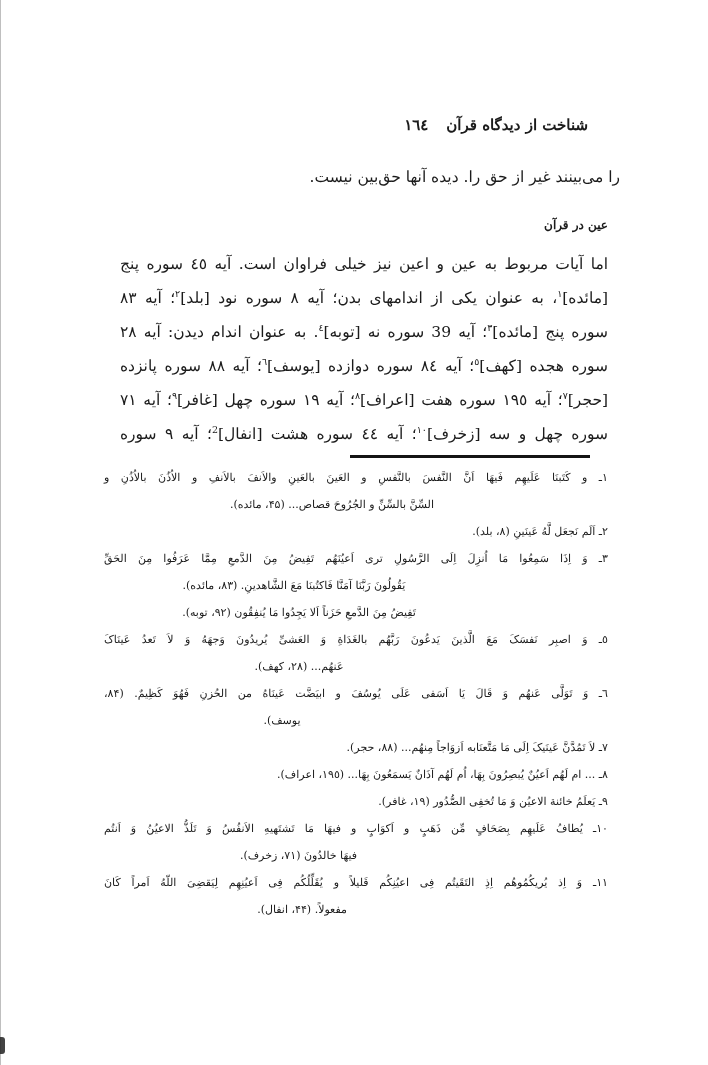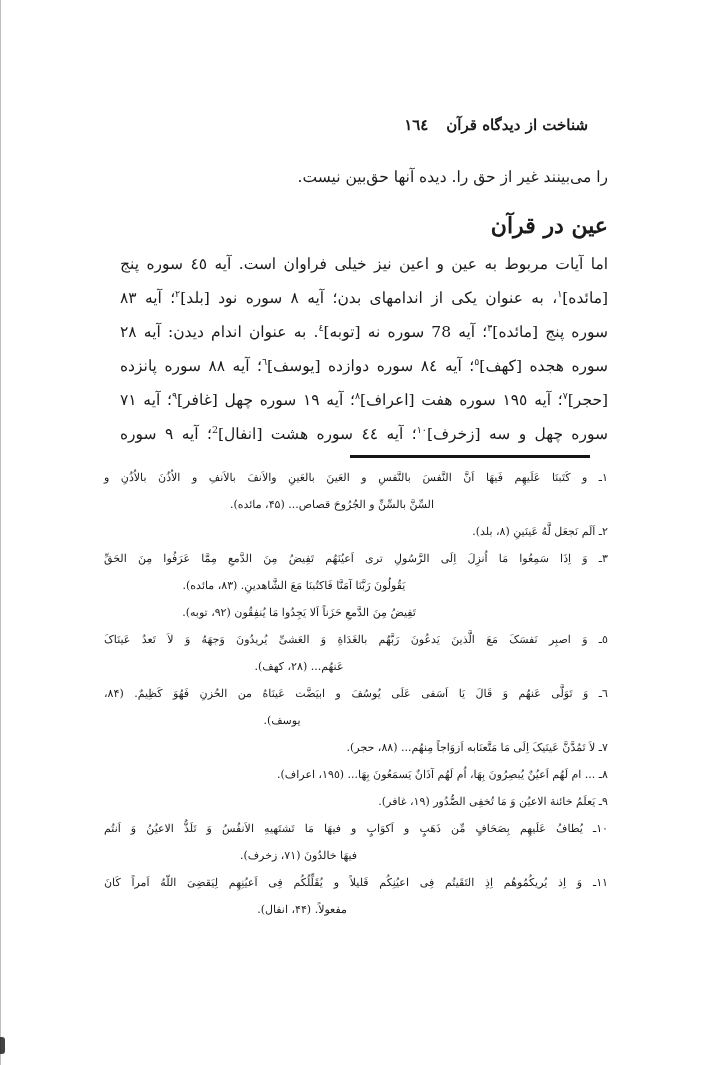--- a/index.html
+++ b/index.html
@@ -21,27 +21,27 @@
     background: #222; border-radius: 0 3px 3px 0; opacity: .85;
   }
   .running-header {
     position: absolute; top: 110px; right: 120px;
     display: flex; flex-direction: row; align-items: baseline;
     column-gap: 18px;
     font-size: 15px; line-height: 30px; font-weight: 600;
     letter-spacing: .2px;
   }
   .intro-line {
-    position: absolute; top: 161px; right: 100px; left: 104px;
+    position: absolute; top: 161px; right: 88px; left: 104px;
     font-size: 15.5px; line-height: 32px;
     text-align: right;
   }
   .section-heading {
     position: absolute; top: 207px; right: 100px; left: 104px;
-    font-size: 22px; font-weight: bold; line-height: 36px;
+    font-size: 12px; font-weight: bold; line-height: 36px;
     text-align: right;
   }
   .body-para {
     position: absolute; top: 247px; right: 100px; left: 104px;
   }
   .body-line {
     font-size: 15.5px; line-height: 34px; height: 34px;
     text-align: justify; text-align-last: justify;
     white-space: normal;
     margin-left: 16px;
@@ -73,21 +73,21 @@
   <span>١٦٤</span>
 </div>
 
 <div class="intro-line">را می‌بینند غیر از حق را. دیده آنها حق‌بین نیست.</div>
 
 <div class="section-heading">عین در قرآن</div>
 
 <div class="body-para" id="body-para">
     <div class="body-line"><span>اما آیات مربوط به عین و اعین نیز خیلی فراوان است. آیه ٤٥ سوره پنج</span></div>
     <div class="body-line"><span>[مائده]</span><sup>١</sup><span>، به عنوان یکی از اندامهای بدن؛ آیه ٨ سوره نود [بلد]</span><sup>٢</sup><span>؛ آیه ٨٣</span></div>
-    <div class="body-line"><span>سوره پنج [مائده]</span><sup>٣</sup><span>؛ آیه 78 سوره نه [توبه]</span><sup>٤</sup><span>. به عنوان اندام دیدن: آیه ٢٨</span></div>
+    <div class="body-line"><span>سوره پنج [مائده]</span><sup>٣</sup><span>؛ آیه 39 سوره نه [توبه]</span><sup>٤</sup><span>. به عنوان اندام دیدن: آیه ٢٨</span></div>
     <div class="body-line"><span>سوره هجده [کهف]</span><sup>٥</sup><span>؛ آیه ٨٤ سوره دوازده [یوسف]</span><sup>٦</sup><span>؛ آیه ٨٨ سوره پانزده</span></div>
     <div class="body-line"><span>[حجر]</span><sup>٧</sup><span>؛ آیه ١٩٥ سوره هفت [اعراف]</span><sup>٨</sup><span>؛ آیه ١٩ سوره چهل [غافر]</span><sup>٩</sup><span>؛ آیه ٧١</span></div>
     <div class="body-line"><span>سوره چهل و سه [زخرف]</span><sup>١٠</sup><span>؛ آیه ٤٤ سوره هشت [انفال]</span><sup>2</sup><span>؛ آیه ٩ سوره</span></div>
   </div>
 
 <div class="footnote-sep"></div>
 
 <div class="footnotes" id="footnotes">
     <div class="footnote">
       <div class="fl fl-j">١ـ و کَتَبنَا عَلَیهِم فَیهَا اَنَّ النَّفسَ بالنَّفسِ و العَینَ بالعَینِ والاَنفَ بالاَنفِ و الاُذُنَ بالاُذُنِ و</div>

